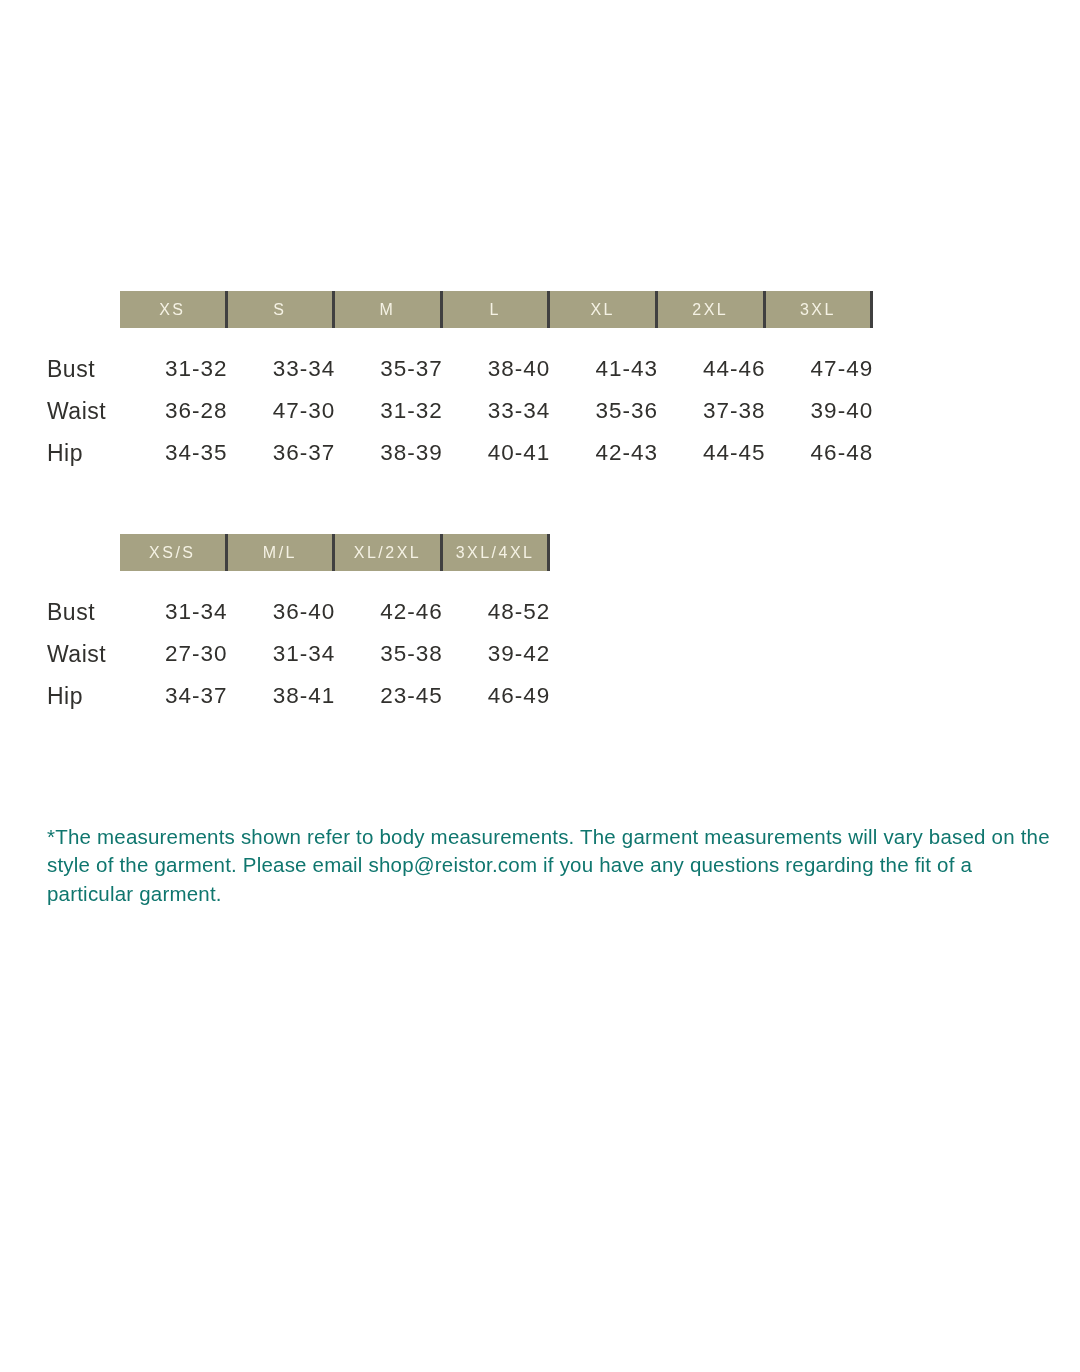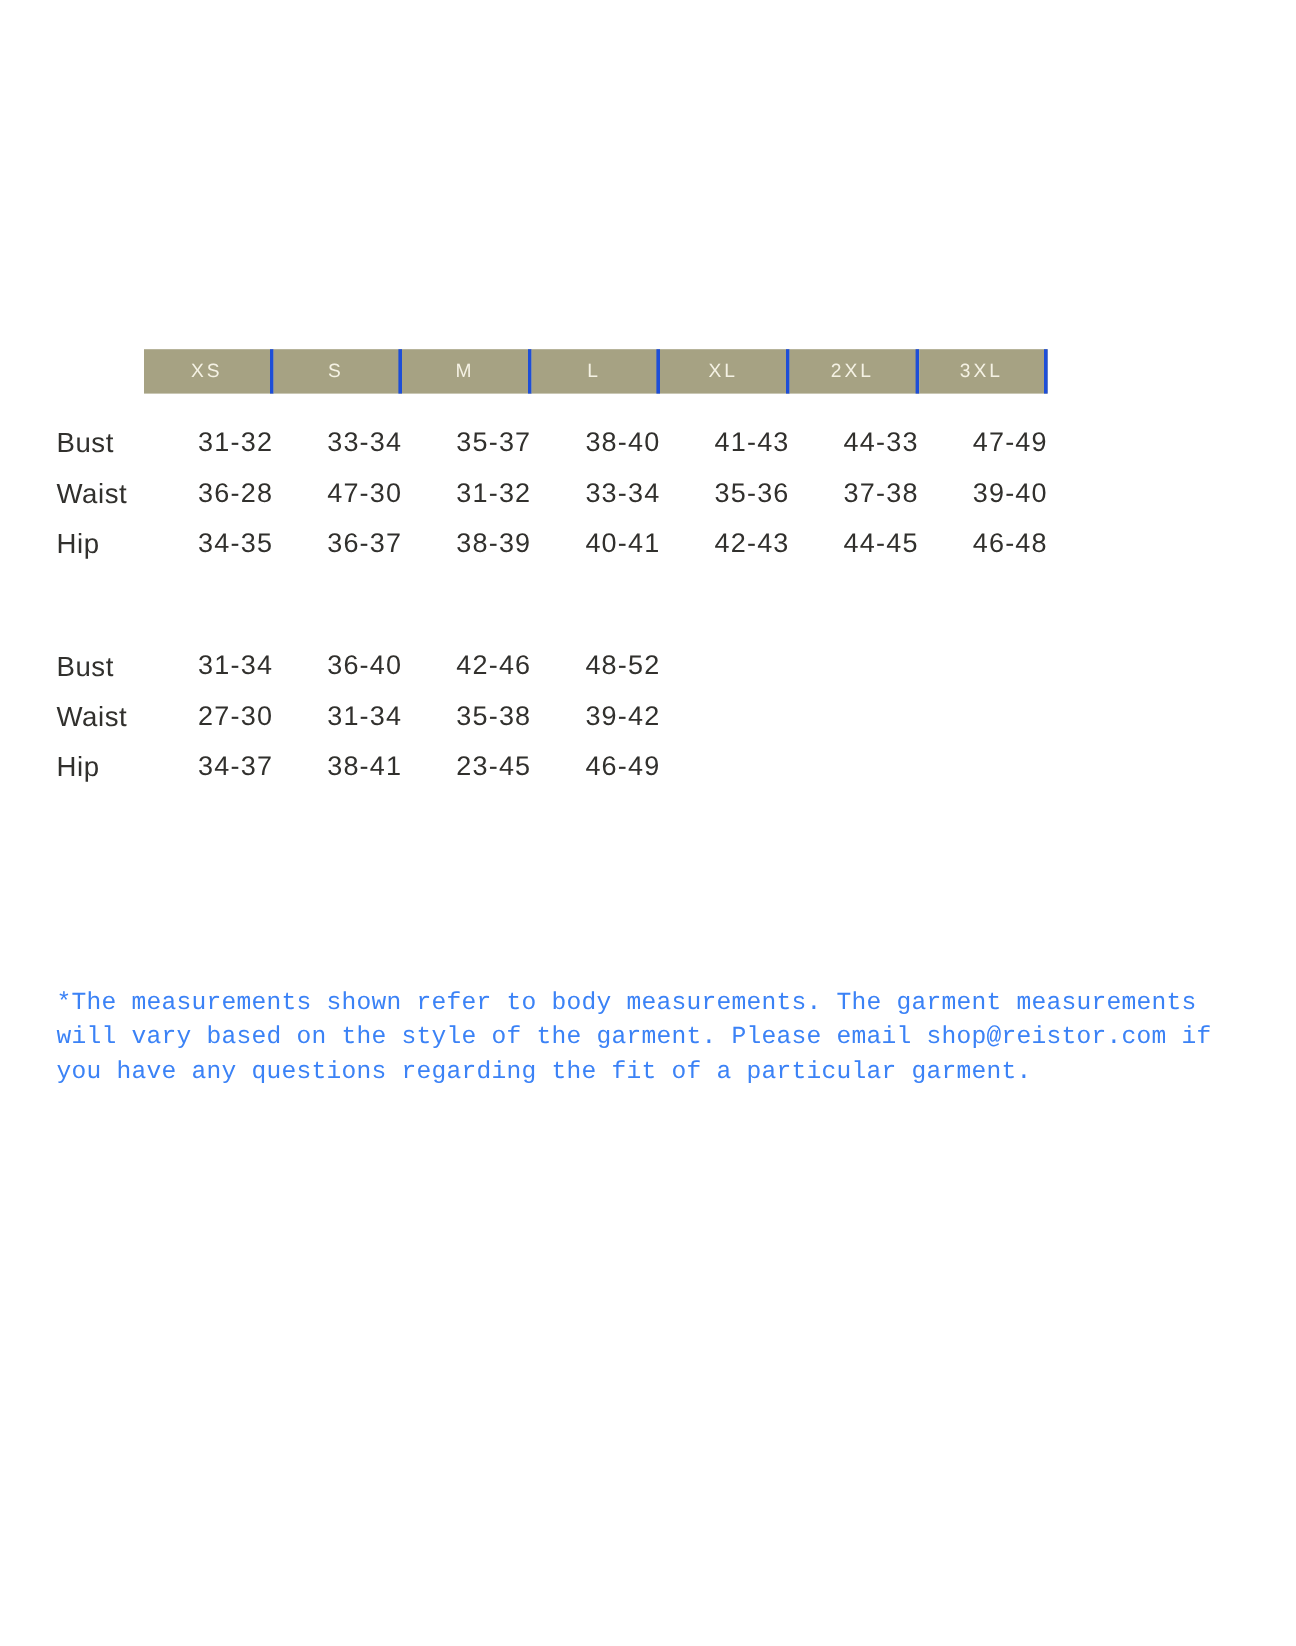--- a/index.html
+++ b/index.html
@@ -25,21 +25,21 @@
   .grid { display: grid; }
   .cols7 { grid-template-columns: 73px repeat(7, 107.6px); }
   .cols4 { grid-template-columns: 73px repeat(4, 107.6px); }
 
   .header-row {
     height: 37px;
     margin-bottom: 20px;
   }
   .header-cell {
     background: #a6a283;
-    border-right: 3px solid #1d4ed8;
+    border-right: 3px solid #404040;
     box-sizing: border-box;
     display: flex;
     align-items: center;
     justify-content: center;
     color: #f5f2e4;
     font-size: 16px;
     letter-spacing: 2.5px;
   }
   .corner-cell { background: transparent; }
 
@@ -59,23 +59,22 @@
     letter-spacing: 1px;
   }
 
   .footnote {
     position: absolute;
     left: 47px;
     top: 802px;
     width: 1005px;
     font-size: 20.5px;
     line-height: 28.5px;
-    color: #3b82f6;
+    color: #0f766e;
     letter-spacing: 0.2px;
-    font-family: Liberation Mono, monospace;
   }
 </style>
 </head>
 <body>
 
 <div class="sheet">
 
   <div class="size-table table-one">
     <div class="grid cols7 header-row">
       <div class="corner-cell"></div>
@@ -88,21 +87,21 @@
       <div class="header-cell">3XL</div>
     </div>
 
     <div class="grid cols7 data-row">
       <div class="row-label">Bust</div>
       <div class="value-cell">31-32</div>
       <div class="value-cell">33-34</div>
       <div class="value-cell">35-37</div>
       <div class="value-cell">38-40</div>
       <div class="value-cell">41-43</div>
-      <div class="value-cell">44-33</div>
+      <div class="value-cell">44-46</div>
       <div class="value-cell">47-49</div>
     </div>
 
     <div class="grid cols7 data-row">
       <div class="row-label">Waist</div>
       <div class="value-cell">36-28</div>
       <div class="value-cell">47-30</div>
       <div class="value-cell">31-32</div>
       <div class="value-cell">33-34</div>
       <div class="value-cell">35-36</div>
@@ -116,20 +115,27 @@
       <div class="value-cell">36-37</div>
       <div class="value-cell">38-39</div>
       <div class="value-cell">40-41</div>
       <div class="value-cell">42-43</div>
       <div class="value-cell">44-45</div>
       <div class="value-cell">46-48</div>
     </div>
   </div>
 
   <div class="size-table table-two">
+    <div class="grid cols4 header-row">
+      <div class="corner-cell"></div>
+      <div class="header-cell">XS/S</div>
+      <div class="header-cell">M/L</div>
+      <div class="header-cell">XL/2XL</div>
+      <div class="header-cell">3XL/4XL</div>
+    </div>
 
     <div class="grid cols4 data-row">
       <div class="row-label">Bust</div>
       <div class="value-cell">31-34</div>
       <div class="value-cell">36-40</div>
       <div class="value-cell">42-46</div>
       <div class="value-cell">48-52</div>
     </div>
 
     <div class="grid cols4 data-row">

